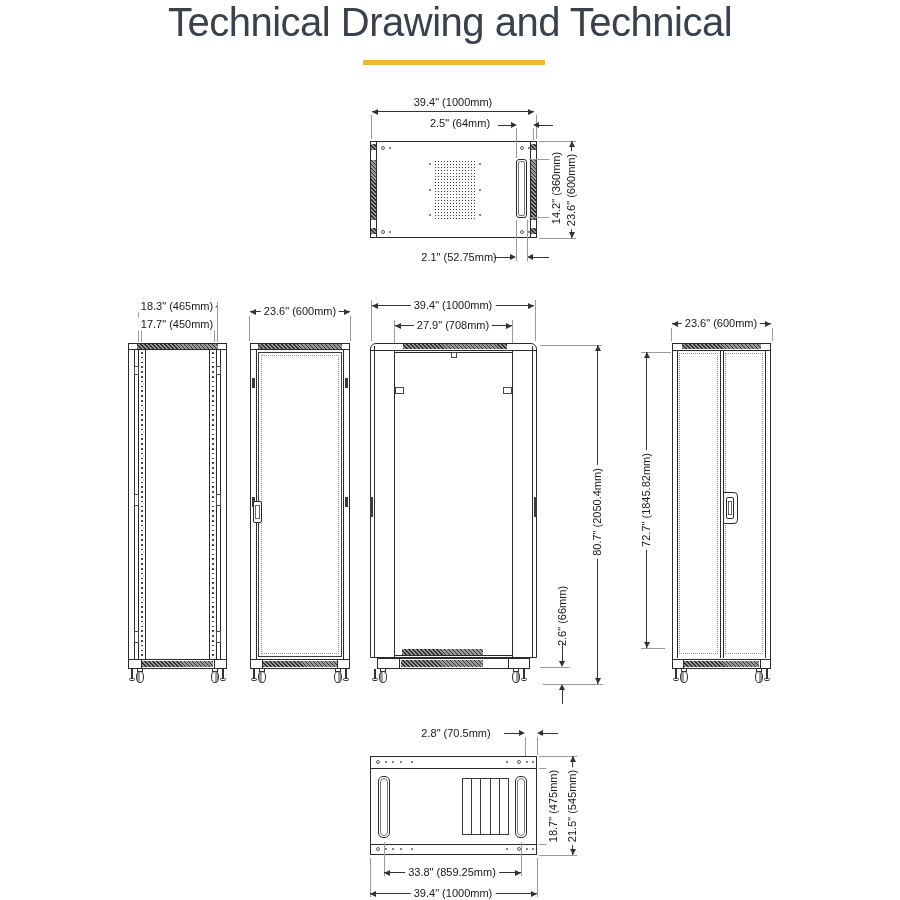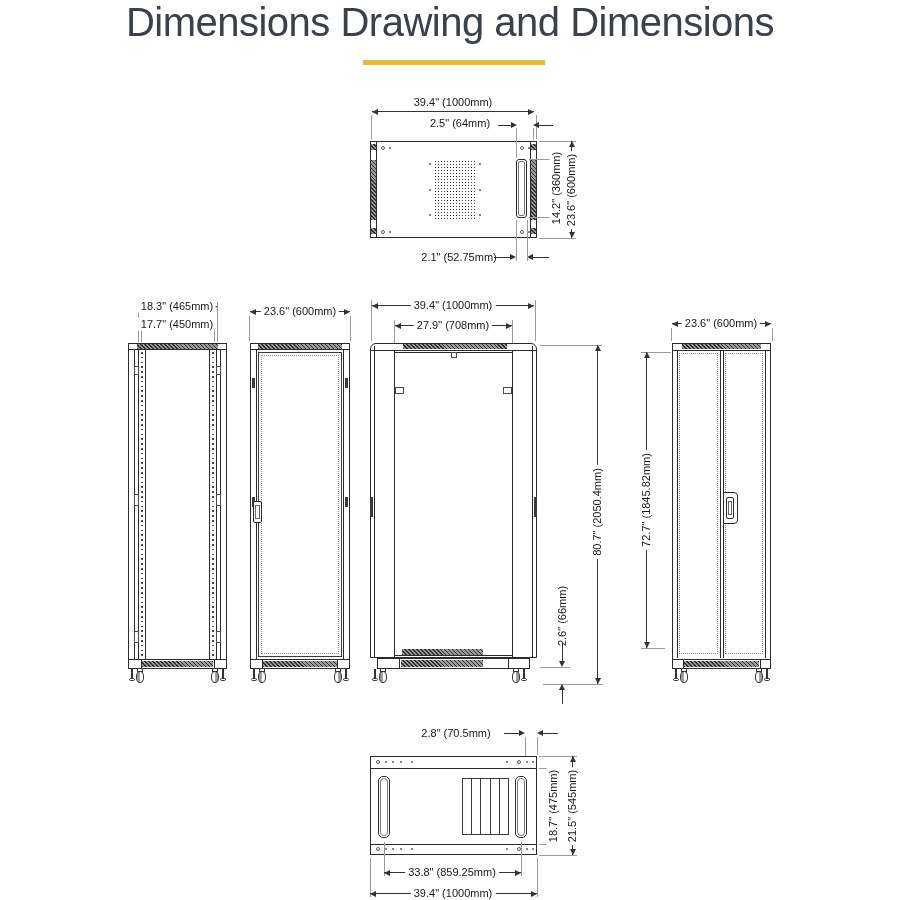--- a/index.html
+++ b/index.html
@@ -42,21 +42,21 @@
        border-radius:50%/46%;background:linear-gradient(90deg,#fff 42%,#9d9d9d 60%);}
   .caster .rod{position:absolute;left:12px;top:1px;width:2px;height:9px;background:#333;}
   .caster .rodbase{position:absolute;left:10px;top:10px;width:6px;height:3px;border:1px solid #333;border-radius:2px;background:#fff;box-sizing:border-box;}
   .caster.m{transform:scaleX(-1);}
 </style>
 </head>
 <body>
 
 <div id="canvas">
 
-  <h1 class="title">Dimensions Drawing and Dimensions</h1>
+  <h1 class="title">Technical Drawing and Technical</h1>
   <div class="accent-bar" style="left:363px;top:60px;width:182px;height:5px;"></div>
 
   <div>
     <div class="box" style="left:370px;top:141px;width:167px;height:97px;"></div>
     <div class="lnv" style="left:376px;top:142px;height:95px;"></div>
     <div class="lnv" style="left:530px;top:142px;height:95px;"></div>
     <div class="hatch" style="left:371px;top:160px;width:5px;height:60px;"></div>
     <div class="hatch" style="left:531px;top:160px;width:5px;height:60px;"></div>
     <div class="hatch" style="left:371px;top:144px;width:5px;height:6px;"></div>
     <div class="hatch" style="left:371px;top:228px;width:5px;height:6px;"></div>

